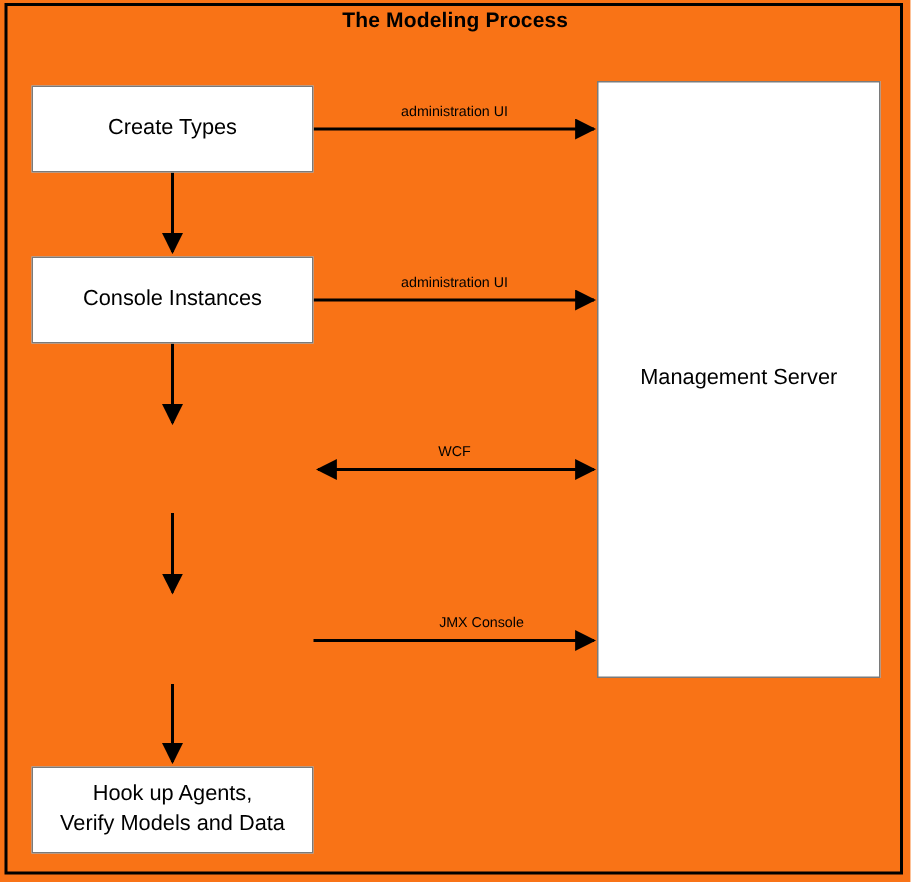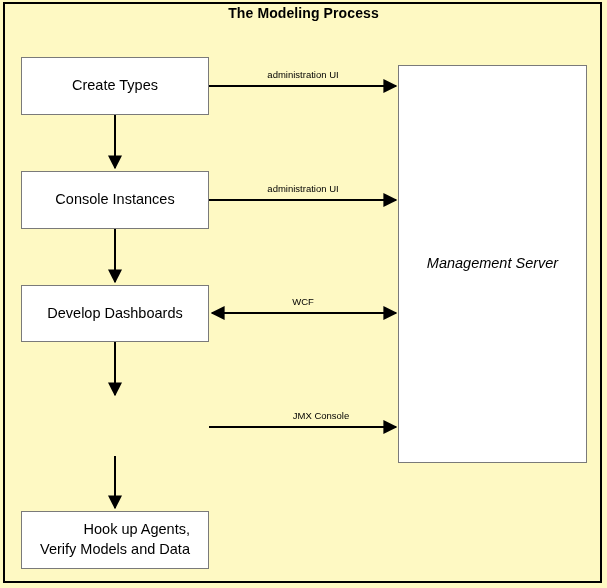--- a/index.html
+++ b/index.html
@@ -4,21 +4,21 @@
 <style>
   html, body {
     margin: 0;
     padding: 0;
     background: #ffffff;
   }
   #canvas {
     position: relative;
     width: 607px;
     height: 588px;
-    background: #fef9c3;
+    background: #f97316;
     font-family: "Liberation Sans", sans-serif;
     overflow: hidden;
   }
   .outer-frame {
     position: absolute;
     left: 3px;
     top: 2px;
     width: 599px;
     height: 581px;
     border: 2px solid #000000;
@@ -36,21 +36,21 @@
     letter-spacing: 0.1px;
   }
   .node-box {
     position: absolute;
     box-sizing: border-box;
     border: 1px solid #7a7a7a;
     background: #ffffff;
     display: flex;
     align-items: center;
     justify-content: center;
-    text-align: right;
+    text-align: center;
     color: #000000;
     font-size: 14.5px;
     line-height: 1.35;
   }
   .node-box .node-label {
     display: block;
     white-space: pre-line;
   }
   .edge-label {
     position: absolute;
@@ -105,27 +105,24 @@
   <div class="edge-label" style="left:321px; top:410px;">JMX Console</div>
 
   <div class="node-box" style="left:21px; top:57px; width:188px; height:58px;">
     <span class="node-label">Create Types</span>
   </div>
 
   <div class="node-box" style="left:21px; top:171px; width:188px; height:58px;">
     <span class="node-label">Console Instances</span>
   </div>
 
-  <div class="node-box" style="left:21px; top:285px; width:188px; height:57px;">
-    <span class="node-label">Develop Dashboards</span>
-  </div>
 
 
   <div class="node-box" style="left:21px; top:511px; width:188px; height:58px;">
     <span class="node-label">Hook up Agents,
 Verify Models and Data</span>
   </div>
 
-  <div class="node-box" style="left:398px; top:65px; width:189px; height:398px;font-style:italic;">
+  <div class="node-box" style="left:398px; top:54px; width:189px; height:398px;">
     <span class="node-label">Management Server</span>
   </div>
 
 </div>
 
 </body></html>

